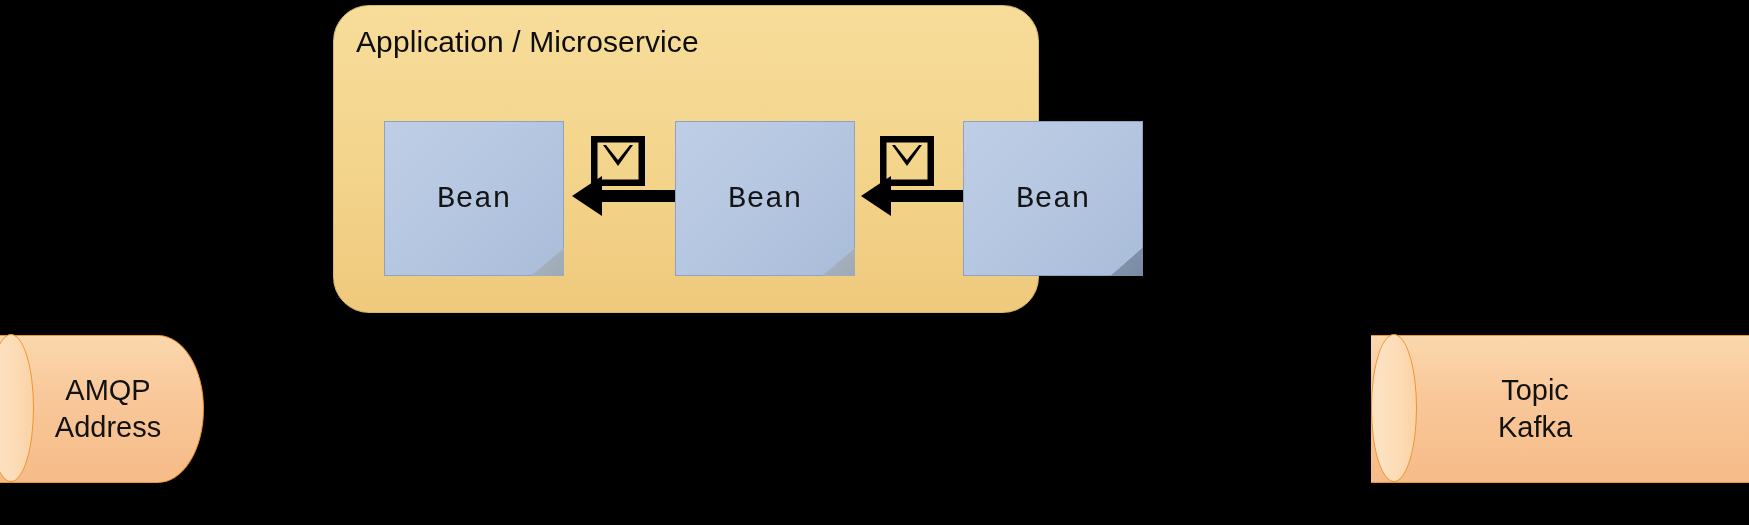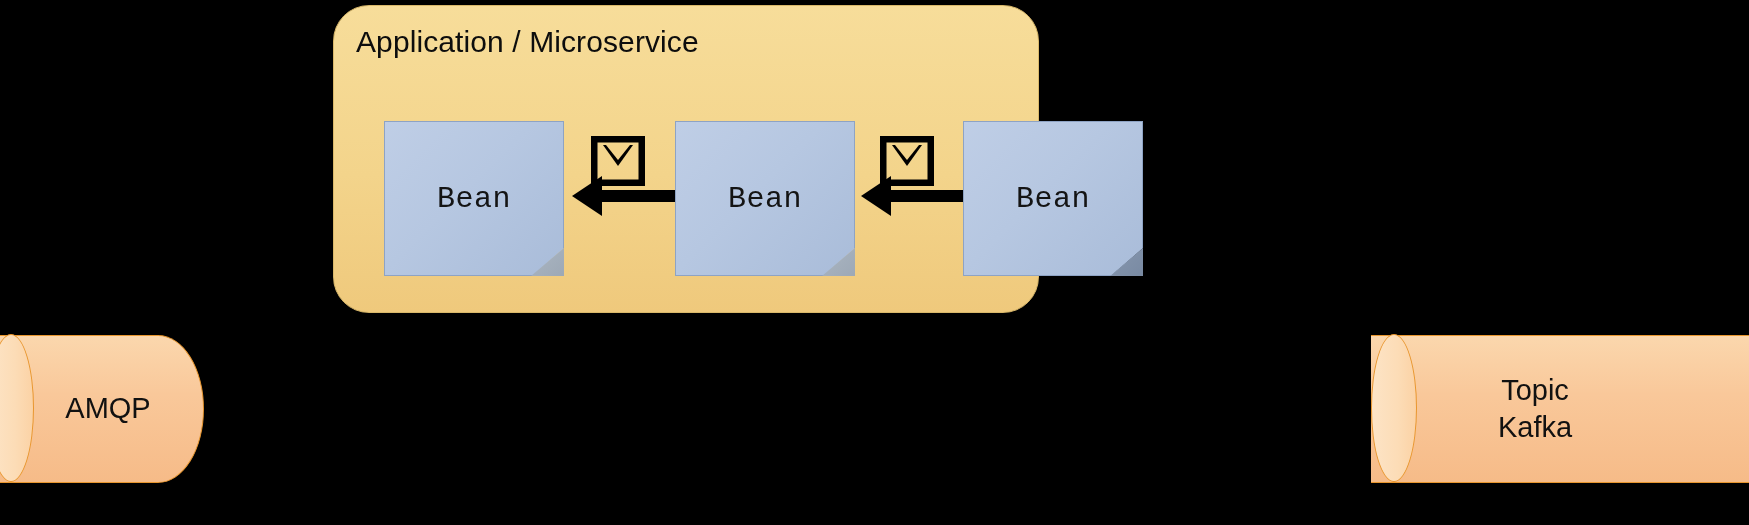--- a/index.html
+++ b/index.html
@@ -207,20 +207,21 @@
 </head>
 <body>
 
 <div id="canvas">
 
   <div class="cylinder" id="cyl-amqp">
     <div class="cyl-body"></div>
     <div class="cyl-cap"></div>
     <div class="cyl-label">
       <span>AMQP</span>
+      <span>Address</span>
     </div>
   </div>
 
   <div class="cylinder" id="cyl-kafka">
     <div class="cyl-body"></div>
     <div class="cyl-cap"></div>
     <div class="cyl-label">
       <span>Topic</span>
       <span>Kafka</span>
     </div>

